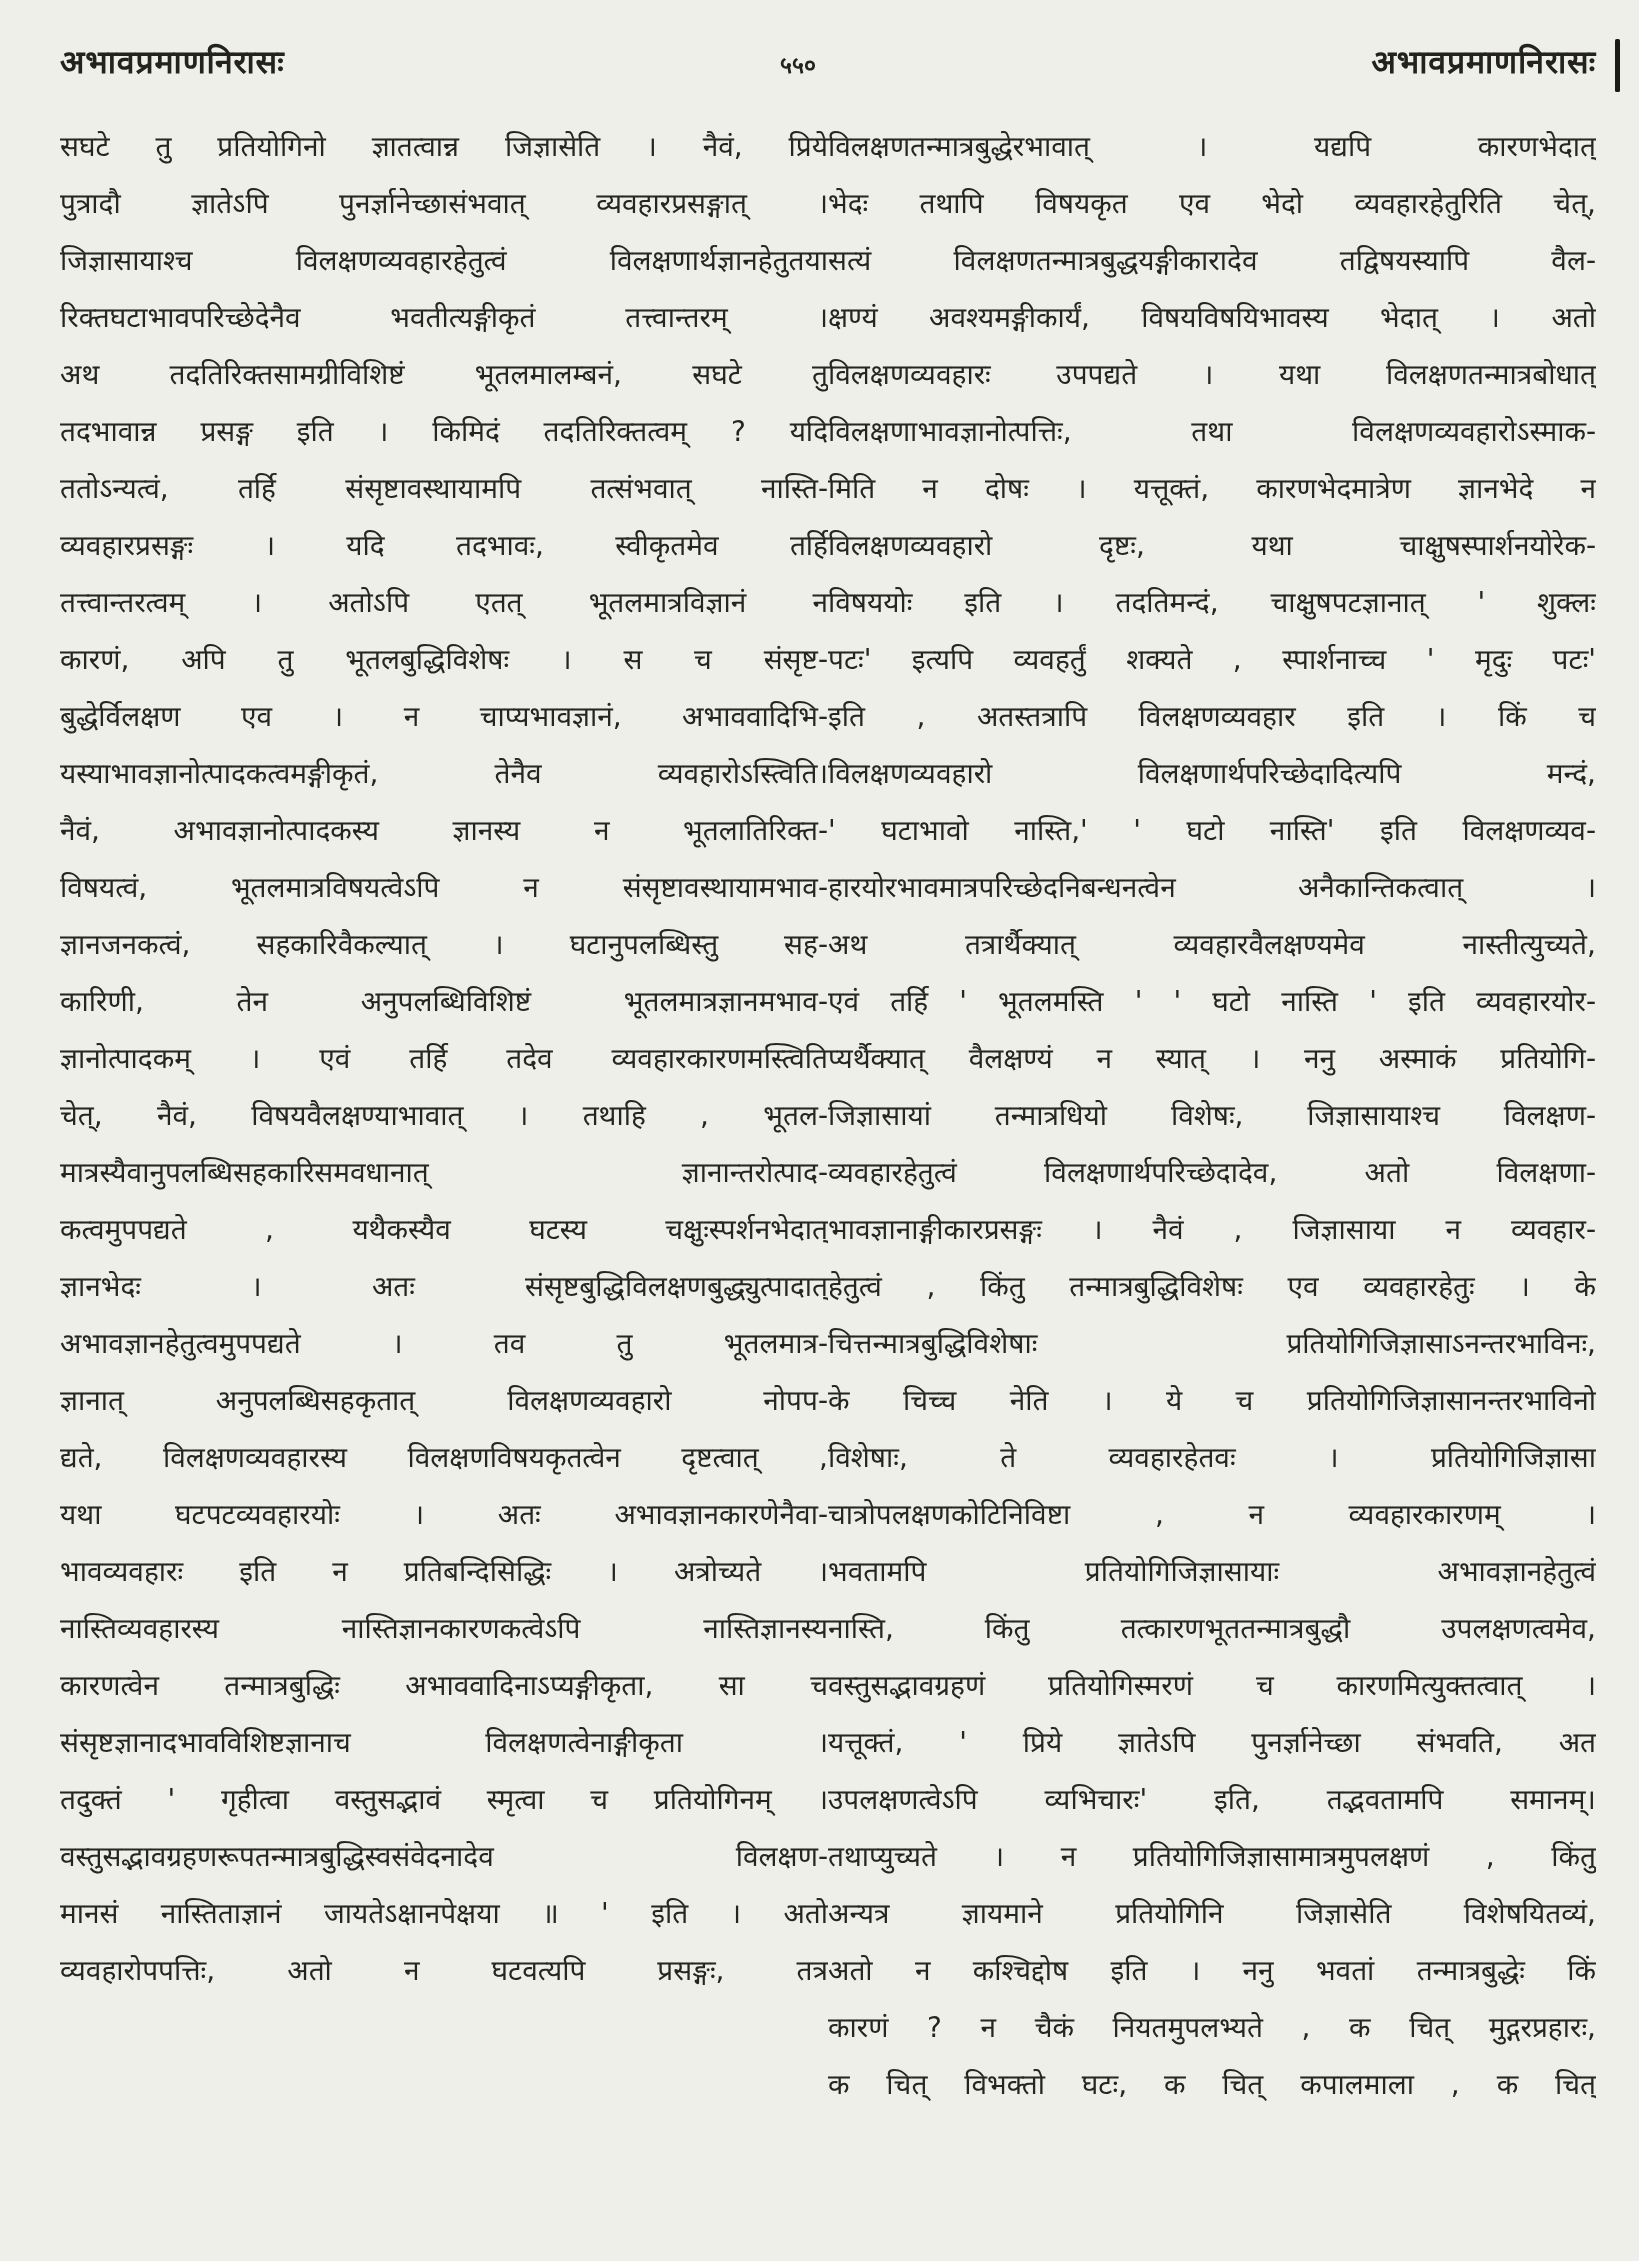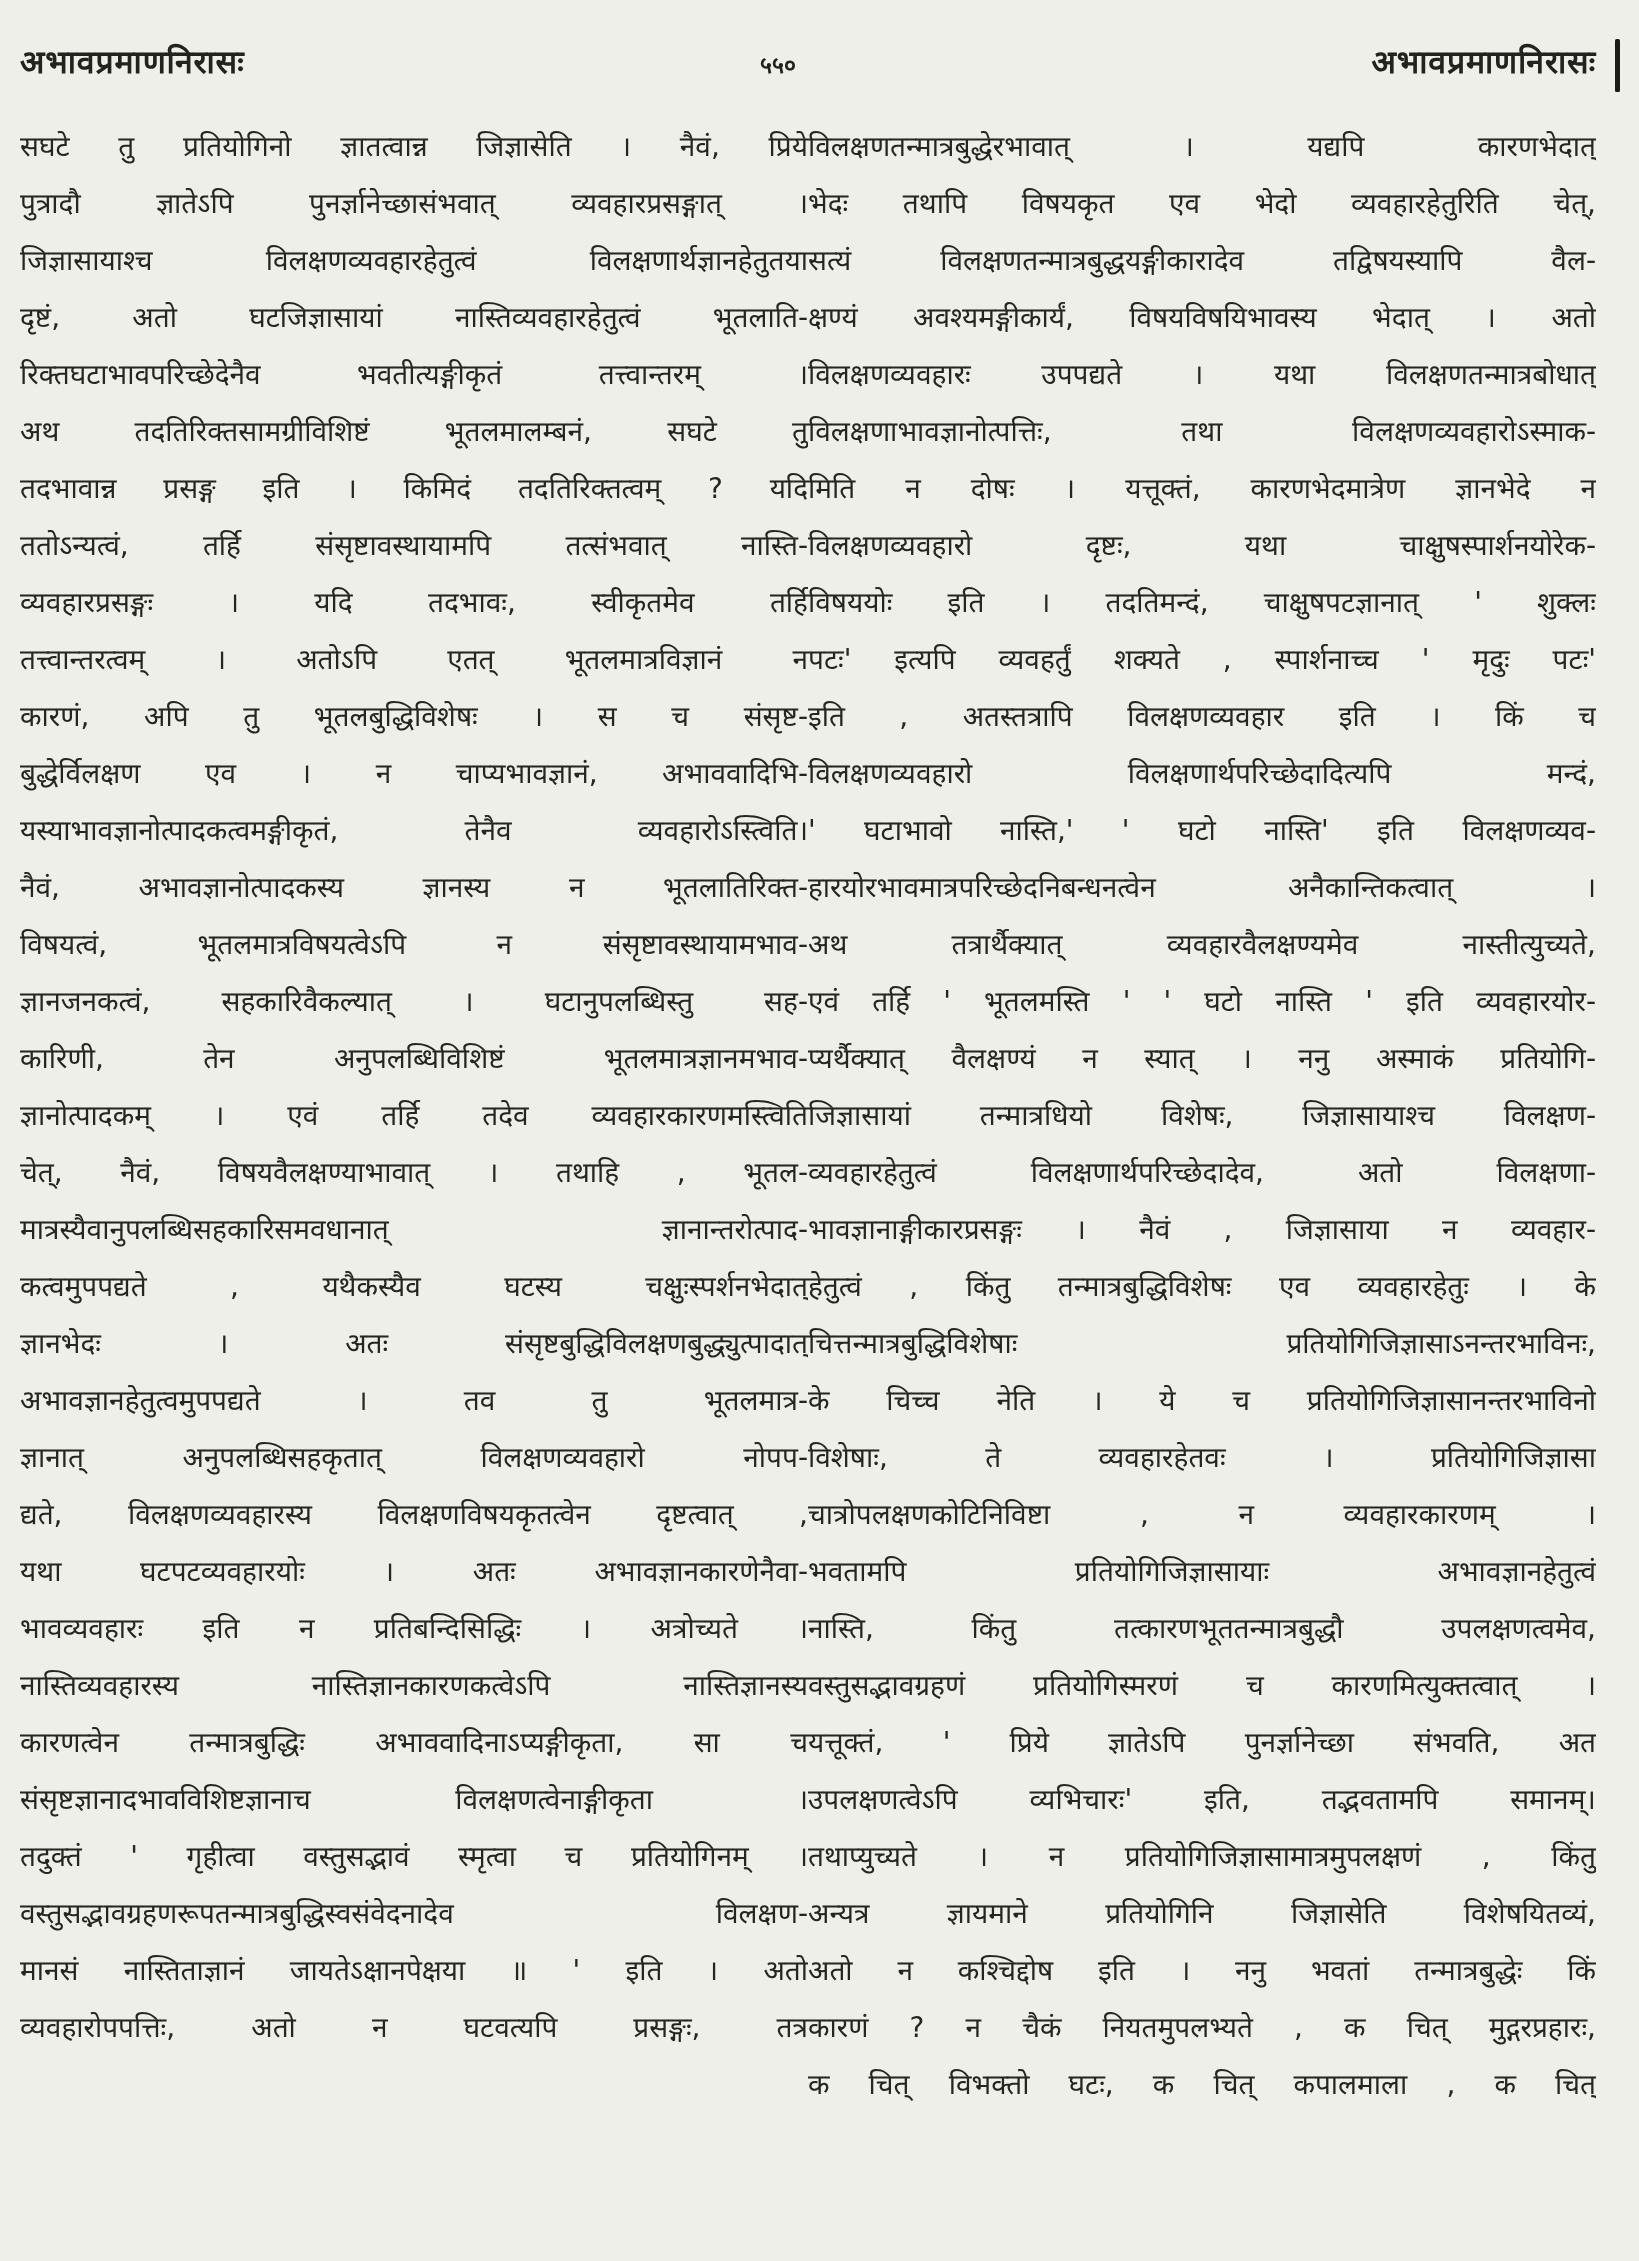--- a/index.html
+++ b/index.html
@@ -9,21 +9,21 @@
     font-family: "DejaVu Sans", "Liberation Sans", sans-serif;
   }
   .page {
     position: relative;
     width: 1640px;
     height: 2261px;
     background: #edefe8;
     color: #23221f;
     overflow: hidden;
     box-sizing: border-box;
-    padding: 39px 44px 30px 20px;
+    padding: 39px 44px 30px 60px;
   }
   .running-head {
     display: flex;
     justify-content: space-between;
     align-items: baseline;
     margin-bottom: 36px;
   }
   .running-head .head-title {
     font-size: 32px;
     font-weight: bold;
@@ -72,21 +72,20 @@
     <span class="head-title">अभावप्रमाणनिरासः</span>
     <span class="page-number">५५०</span>
     <span class="head-title">अभावप्रमाणनिरासः</span>
   </div>
 
   <div class="columns">
     <div class="column">
         <div class="text-line">सघटे तु प्रतियोगिनो ज्ञातत्वान्न जिज्ञासेति । नैवं, प्रिये</div>
         <div class="text-line">पुत्रादौ ज्ञातेऽपि पुनर्ज्ञानेच्छासंभवात् व्यवहारप्रसङ्गात् ।</div>
         <div class="text-line">जिज्ञासायाश्च विलक्षणव्यवहारहेतुत्वं विलक्षणार्थज्ञानहेतुतया</div>
-        <div class="text-line">दृष्टं, अतो घटजिज्ञासायां नास्तिव्यवहारहेतुत्वं भूतलाति-</div>
         <div class="text-line">रिक्तघटाभावपरिच्छेदेनैव भवतीत्यङ्गीकृतं तत्त्वान्तरम् ।</div>
         <div class="text-line">अथ तदतिरिक्तसामग्रीविशिष्टं भूतलमालम्बनं, सघटे तु</div>
         <div class="text-line">तदभावान्न प्रसङ्ग इति । किमिदं तदतिरिक्तत्वम् ? यदि</div>
         <div class="text-line">ततोऽन्यत्वं, तर्हि संसृष्टावस्थायामपि तत्संभवात् नास्ति-</div>
         <div class="text-line">व्यवहारप्रसङ्गः । यदि तदभावः, स्वीकृतमेव तर्हि</div>
         <div class="text-line">तत्त्वान्तरत्वम् । अतोऽपि एतत् भूतलमात्रविज्ञानं न</div>
         <div class="text-line">कारणं, अपि तु भूतलबुद्धिविशेषः । स च संसृष्ट-</div>
         <div class="text-line">बुद्धेर्विलक्षण एव । न चाप्यभावज्ञानं, अभाववादिभि-</div>
         <div class="text-line">यस्याभावज्ञानोत्पादकत्वमङ्गीकृतं, तेनैव व्यवहारोऽस्त्विति।</div>
         <div class="text-line">नैवं, अभावज्ञानोत्पादकस्य ज्ञानस्य न भूतलातिरिक्त-</div>

